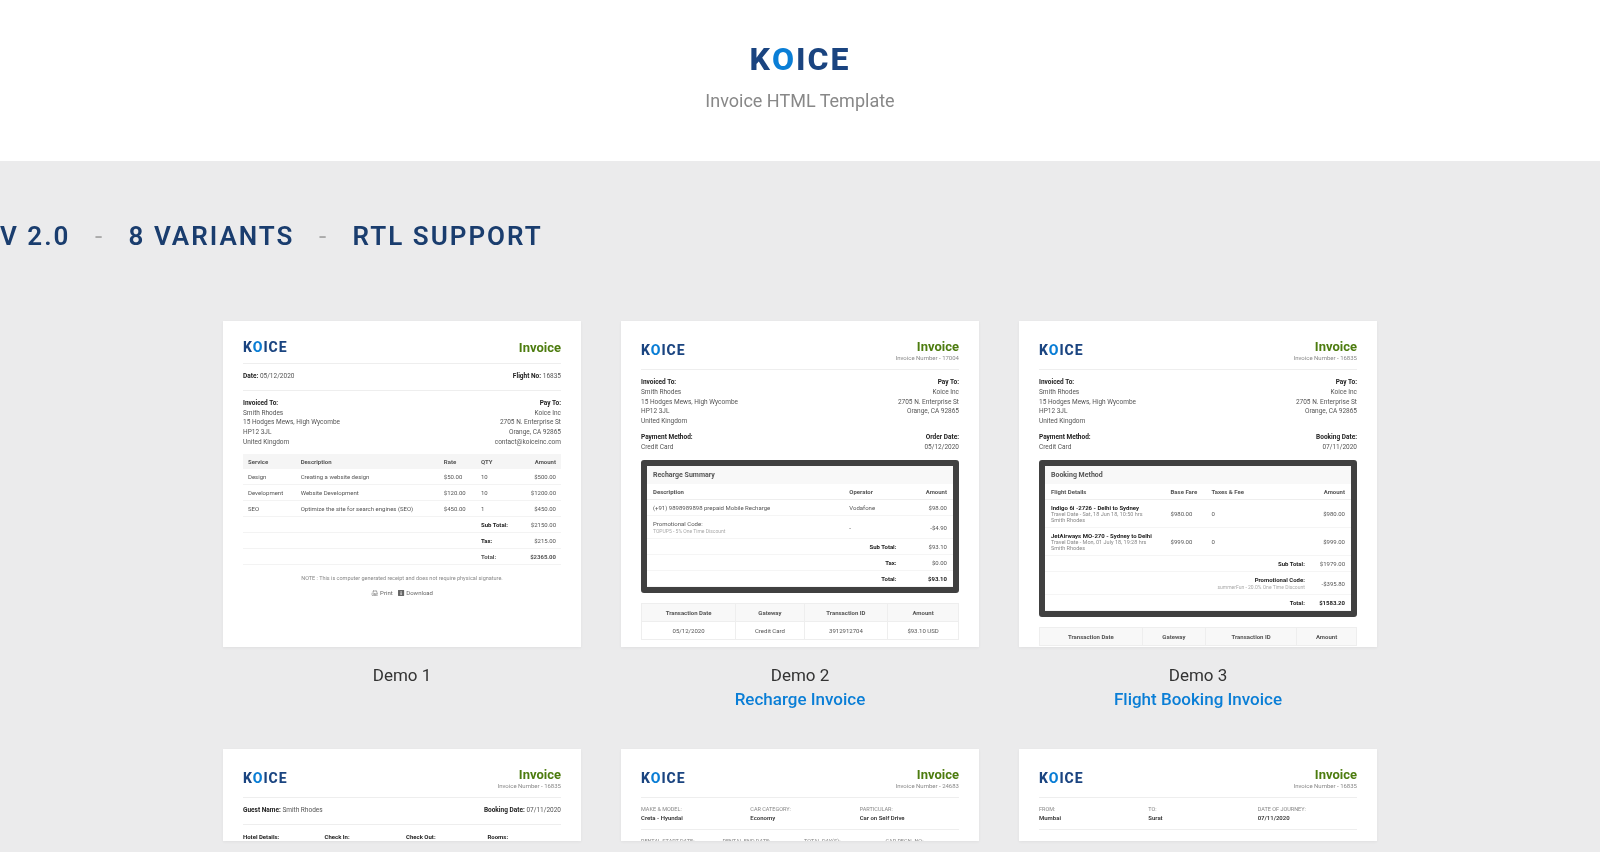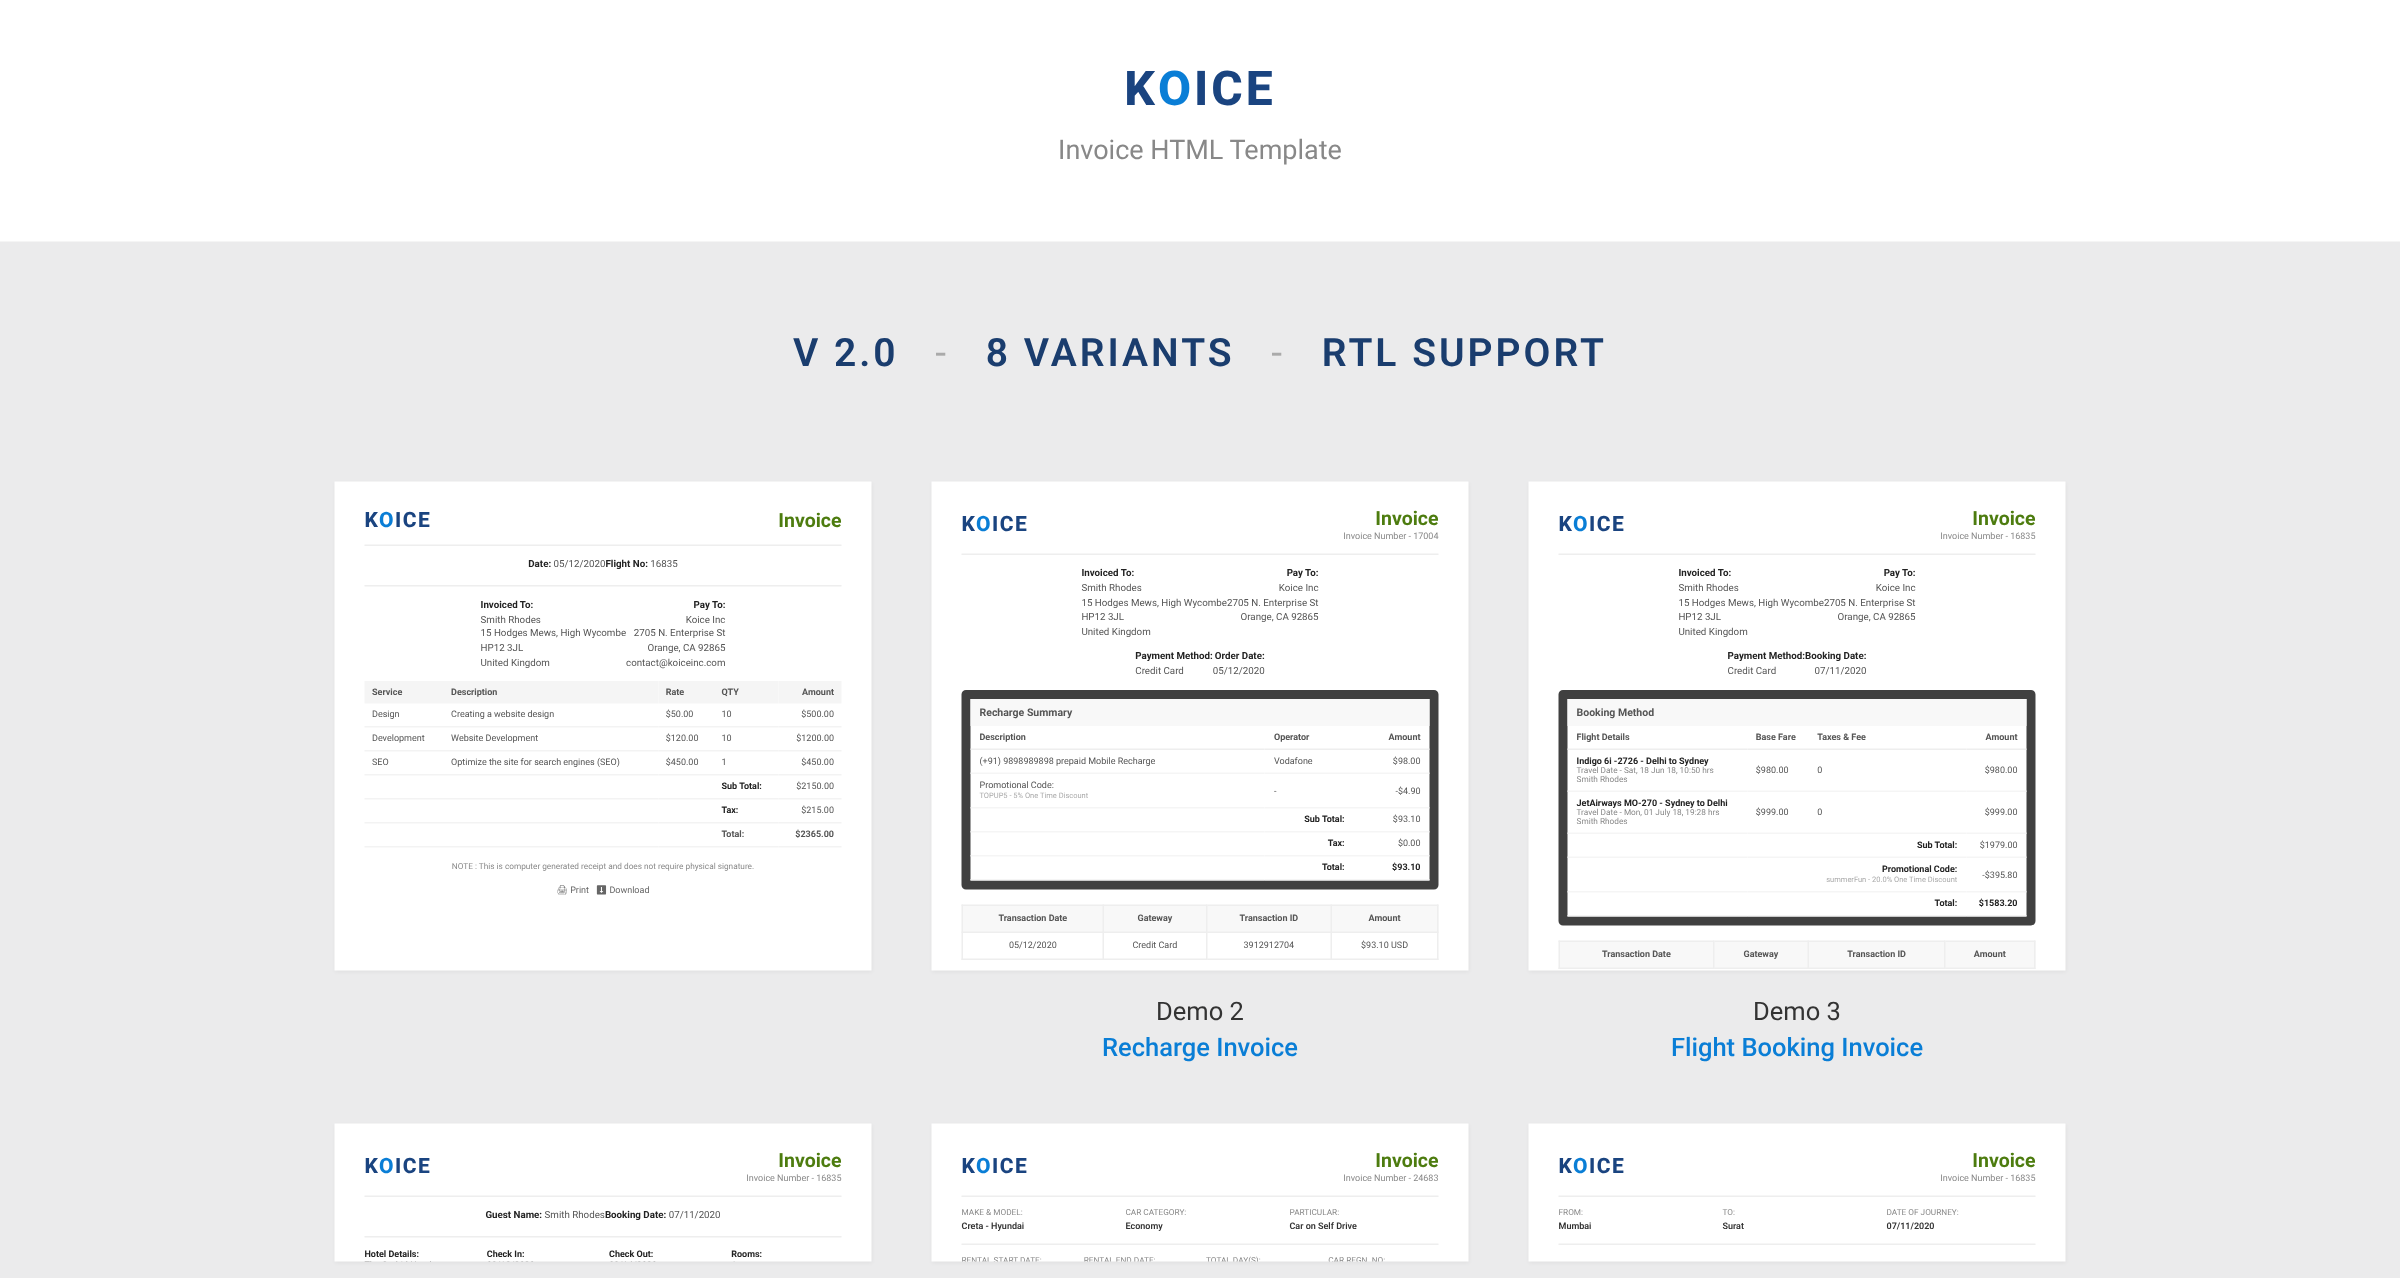--- a/index.html
+++ b/index.html
@@ -2,34 +2,34 @@
 <html><head>
 <meta charset="utf-8">
 <style>
 * { margin: 0; padding: 0; box-sizing: border-box; }
 body { font-family: -apple-system, BlinkMacSystemFont, "Segoe UI", Roboto, sans-serif; background: #fff; color: #333; width: 1600px; }
 .hero { background: #fff; text-align: center; padding: 40px 0 50px; }
 .logo-main { font-size: 32px; font-weight: 800; letter-spacing: 2px; color: #1a4480; }
 .logo-main .o-accent { color: #0a7ed6; display: inline-block; position: relative; }
 .subtitle { color: #888; font-size: 18px; margin-top: 12px; }
 .content-section { background: #ebebec; padding: 60px 0 40px; }
-.version-line { text-align: center; font-size: 26px; font-weight: 600; color: #1a3d6e; letter-spacing: 2px; margin-bottom: 70px; }
+.version-line { text-align: left; font-size: 26px; font-weight: 600; color: #1a3d6e; letter-spacing: 2px; margin-bottom: 70px; }
 .version-line .sep { color: #aaa; margin: 0 16px; font-weight: 400; }
 .cards-row { display: flex; justify-content: center; gap: 40px; margin-bottom: 40px; }
 .card-col { width: 358px; text-align: center; }
 .card-preview { background: #fff; width: 358px; height: 326px; padding: 18px 20px; overflow: hidden; text-align: left; font-size: 7px; color: #555; box-shadow: 0 1px 3px rgba(0,0,0,0.05); }
 .card-preview.short { height: 92px; }
 .card-title { font-size: 17px; margin-top: 18px; color: #333; }
 .card-link { font-size: 17px; color: #0a7ed6; margin-top: 4px; font-weight: 500; }
 .inv-header { display: flex; justify-content: space-between; align-items: center; margin-bottom: 8px; }
 .inv-logo { font-size: 14px; font-weight: 800; color: #1a4480; letter-spacing: 1px; }
 .inv-logo .oa { color: #0a7ed6; }
 .inv-title { font-size: 13px; font-weight: 700; color: #4d7c0f; }
 .inv-sub { font-size: 6px; color: #888; text-align: right; }
-.inv-row { display: flex; justify-content: center; margin-top: 4px; font-size: 6.5px; }
+.inv-row { display: flex; justify-content: space-between; margin-top: 4px; font-size: 6.5px; }
 .inv-row .left, .inv-row .right { line-height: 1.5; }
 .inv-row .right { text-align: right; }
 .inv-bold { font-weight: 700; color: #222; }
 .inv-divider { border-top: 1px solid #eee; margin: 8px 0; }
 .inv-table { width: 100%; border-collapse: collapse; margin-top: 6px; font-size: 6px; }
 .inv-table th { background: #f5f5f5; text-align: left; padding: 4px 5px; font-weight: 700; font-size: 6px; }
 .inv-table th:last-child, .inv-table td:last-child { text-align: right; }
 .inv-table td { padding: 4px 5px; border-bottom: 1px solid #f3f3f3; }
 .inv-total-row td { font-weight: 700; }
 .inv-note { font-size: 5.5px; text-align: center; margin-top: 10px; color: #888; }
@@ -151,20 +151,21 @@
                 <td></td>
                 <td></td>
                 <td>Total:</td>
                 <td>$2365.00</td>
               </tr>
         </tbody>
           </table>
         <div class="inv-note">NOTE : This is computer generated receipt and does not require physical signature.</div>
         <div class="inv-actions"><span>🖨 Print</span> &nbsp; <span>⬇ Download</span></div>
       </div>
+      <div class="card-title">Demo 1</div>
     </div>
 
     <div class="card-col">
       <div class="card-preview">
         <div class="inv-header">
           <div class="inv-logo"><span>K</span><span class="oa">O</span><span>ICE</span></div>
           <div>
             <div class="inv-title" style="text-align:right">Invoice</div>
             <div class="inv-sub">Invoice Number - 17004</div>
           </div>

